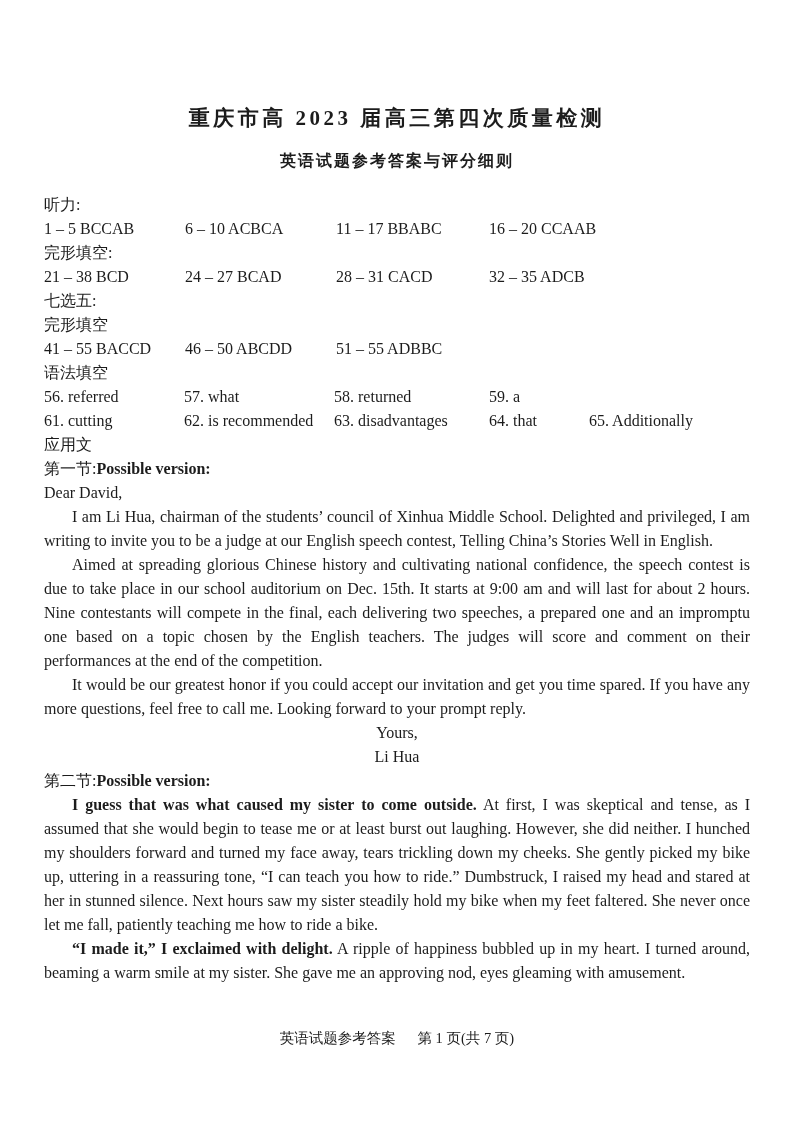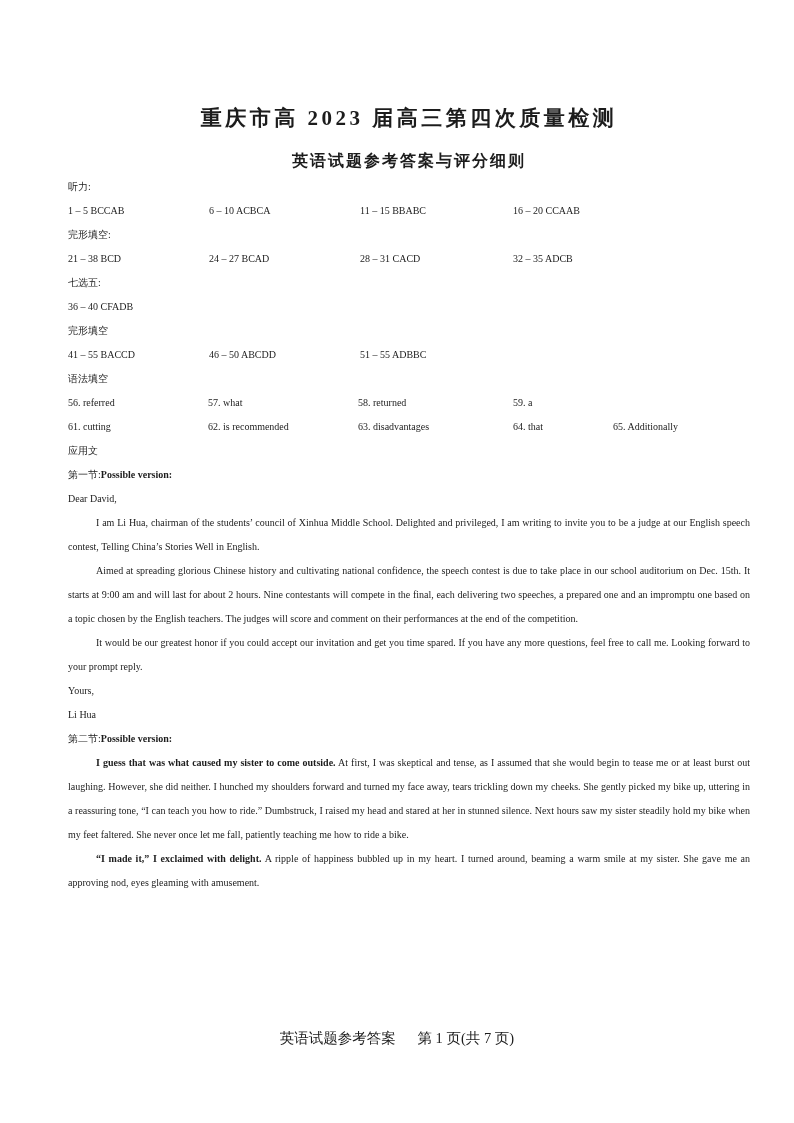--- a/index.html
+++ b/index.html
@@ -5,61 +5,62 @@
   html, body { margin: 0; padding: 0; background: #ffffff; }
   .page {
     position: relative;
     width: 794px;
     height: 1115px;
     margin: 0 auto;
     background: #ffffff;
     color: #1c1c1c;
     font-family: "Liberation Serif", "DejaVu Serif", serif;
     box-sizing: border-box;
-    padding: 104px 44px 0 68px;
+    padding: 104px 44px 0 44px;
     overflow: hidden;
   }
   .doc-title {
     margin: 0;
     font-size: 21px;
     font-weight: 600;
     text-align: center;
     letter-spacing: 3.5px;
     line-height: 28px;
   }
   .doc-subtitle {
     margin: 15px 0 0 0;
     font-size: 16px;
     font-weight: bold;
     font-family: "Liberation Sans", "DejaVu Sans", sans-serif;
     text-align: center;
     letter-spacing: 2px;
     line-height: 28px;
   }
   .body-area {
-    font-size: 10px;
+    margin-top: 18px;
+    font-size: 16px;
     line-height: 24px;
   }
   .line { margin: 0; }
   .row4 {
     display: grid;
     grid-template-columns: 141px 151px 153px auto;
   }
   .row5 {
     display: grid;
     grid-template-columns: 140px 150px 155px 100px auto;
   }
   .row4 span, .row5 span { white-space: nowrap; }
   .para {
     margin: 0;
     text-indent: 28px;
     text-align: justify;
   }
   .noindent { margin: 0; }
-  .right { margin: 0; text-align: left; }
+  .right { margin: 0; text-align: center; }
   .bold { font-weight: bold; }
   .page-footer {
     position: absolute;
     left: 0;
     top: 1026px;
     width: 100%;
     text-align: center;
     font-size: 14.5px;
     line-height: 24px;
   }
@@ -73,36 +74,33 @@
 
   <h1 class="doc-title">重庆市高 2023 届高三第四次质量检测</h1>
   <h2 class="doc-subtitle">英语试题参考答案与评分细则</h2>
 
   <div class="body-area">
 
     <div class="line">听力:</div>
     <div class="line row4">
       <span>1 – 5 BCCAB</span>
       <span>6 – 10 ACBCA</span>
-      <span>11 – 15 BBABC</span>
+      <span>11 – 17 BBABC</span>
       <span>16 – 20 CCAAB</span>
     </div>
 
     <div class="line">完形填空:</div>
     <div class="line row4">
       <span>21 – 38 BCD</span>
       <span>24 – 27 BCAD</span>
       <span>28 – 31 CACD</span>
       <span>32 – 35 ADCB</span>
     </div>
 
     <div class="line">七选五:</div>
-    <div class="line row4">
-      <span>36 – 40 CFADB</span>
-    </div>
 
     <div class="line">完形填空</div>
     <div class="line row4">
       <span>41 – 55 BACCD</span>
       <span>46 – 50 ABCDD</span>
       <span>51 – 55 ADBBC</span>
     </div>
 
     <div class="line">语法填空</div>
     <div class="line row5">

